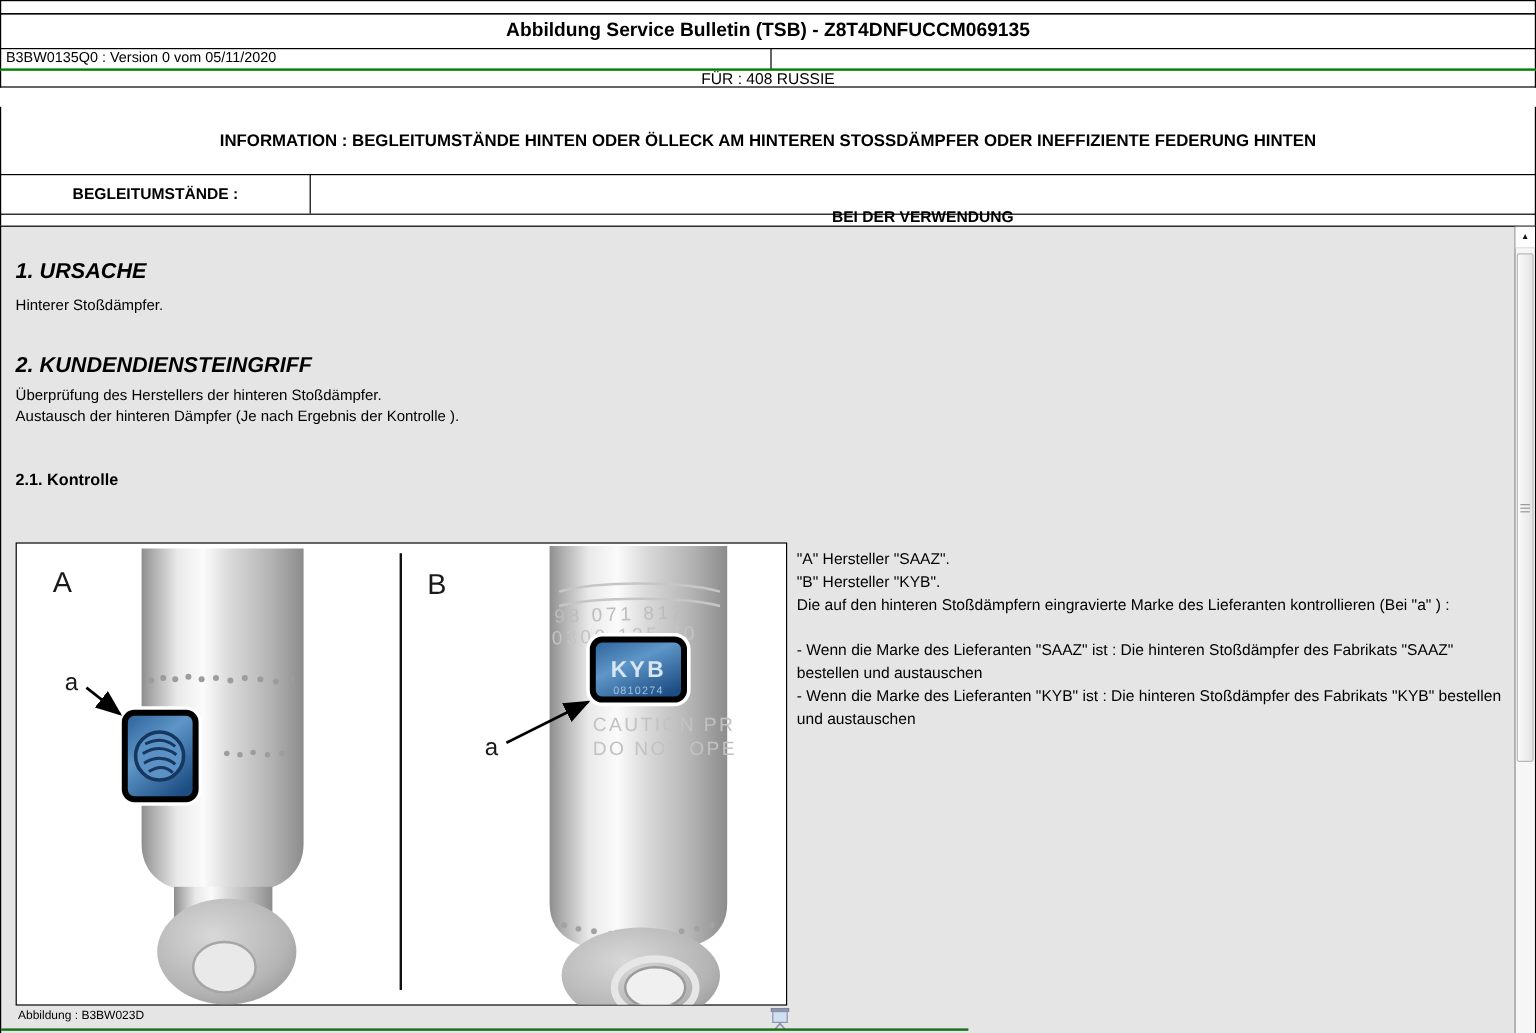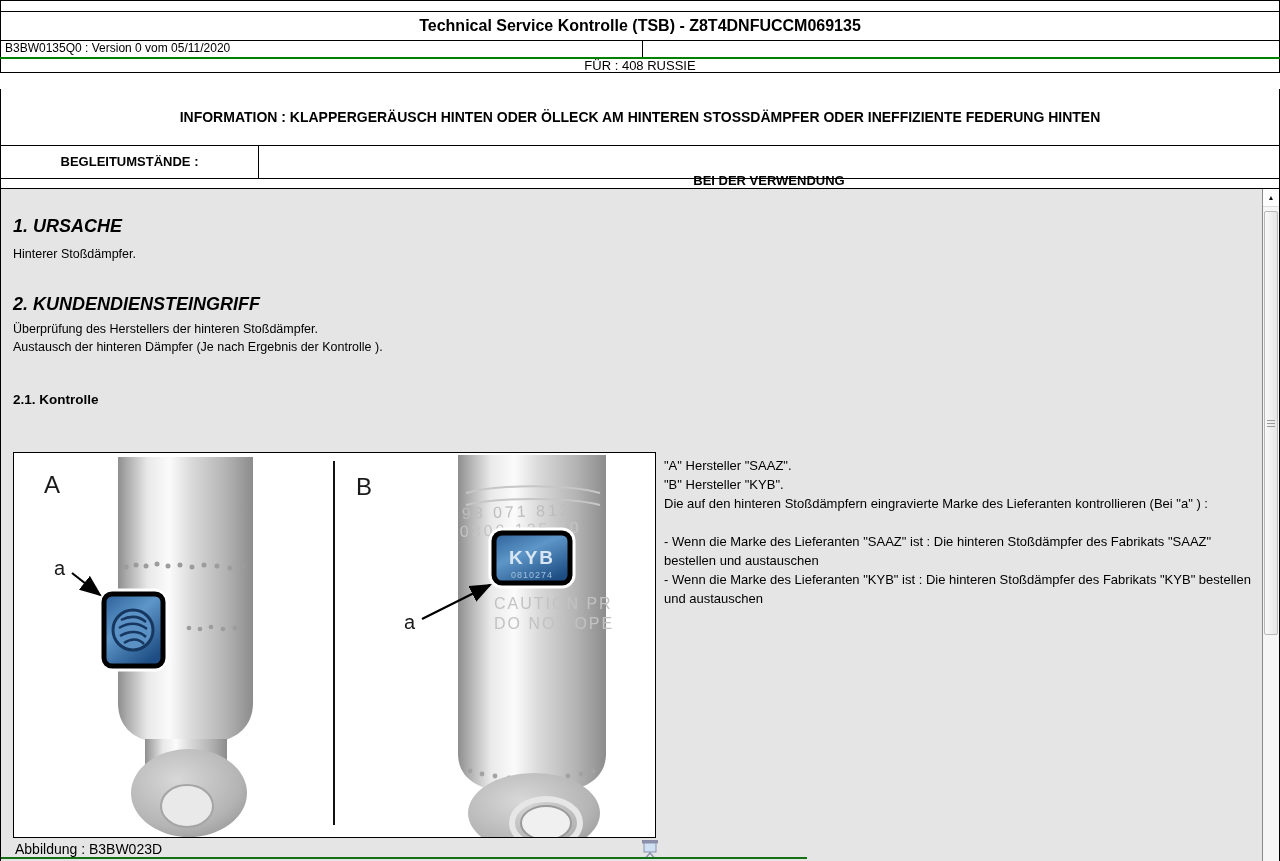--- a/index.html
+++ b/index.html
@@ -49,55 +49,55 @@
   #intervention-line1 { top:133px; left:12px; }
   #intervention-line2 { top:151px; left:12px; }
   #control-heading { top:203px; left:12px; font-size:13.5px; font-weight:bold; }
 
   #figure-frame { top:263px; left:12px; width:643px; height:386px; border:1px solid #000; background:#fff; }
 
   #instruction-text { top:267px; left:663px; width:592px; font-size:13px; line-height:19px; }
   #instruction-text p { margin:0; }
   .spacer-line { height:19px; }
 
-  #figure-caption { top:652px; left:14px; font-size:14px; }
+  #figure-caption { top:652px; left:14px; font-size:10px; }
   #figure-viewer-icon { top:651px; left:641px; width:16px; height:18px; cursor:pointer; }
   #bottom-rule { top:668px; left:0; width:806px; height:2px; background:#157015; }
 
   
   #scrollbar { top:0; right:0; width:17px; height:672px; background:#f6f6f6; border-left:1px solid #8a8a8a; }
   #scroll-up-btn { top:0; left:0; width:16px; height:18px; background:#fdfdfd; border-bottom:1px solid #dcdcdc;
                    display:flex; align-items:center; justify-content:center; font-size:7px; color:#111; cursor:pointer; }
   #scroll-thumb { top:22px; left:1px; width:14px; height:424px; border:1px solid #b8b8b8; border-radius:2px;
                   background:linear-gradient(90deg,#fafafa,#e4e4e4); cursor:pointer;
                   display:flex; flex-direction:column; align-items:center; justify-content:center; gap:2px; }
   .grip-line { width:8px; height:1px; background:#9a9a9a; }
 </style>
 </head>
 <body>
 
 <div class="abs" id="top-strip"></div>
 
 <div class="abs" id="title-row">
-  <span>Technical Service Kontrolle (TSB) - Z8T4DNFUCCM069135</span>
+  <span>Abbildung Service Bulletin (TSB) - Z8T4DNFUCCM069135</span>
 </div>
 
 <div class="abs" id="version-row">
   <span>B3BW0135Q0 : Version 0 vom 05/11/2020</span>
   <div class="abs" id="version-divider"></div>
 </div>
 
 <div class="abs" id="green-rule"></div>
 
 <div class="abs" id="fuer-row">
   <span>FÜR : 408 RUSSIE</span>
 </div>
 
 <div class="abs tbl-row" id="row-complaint">
-  <div class="tbl-value">INFORMATION : KLAPPERGERÄUSCH HINTEN ODER ÖLLECK AM HINTEREN STOSSDÄMPFER ODER INEFFIZIENTE FEDERUNG HINTEN</div>
+  <div class="tbl-value">INFORMATION : BEGLEITUMSTÄNDE HINTEN ODER ÖLLECK AM HINTEREN STOSSDÄMPFER ODER INEFFIZIENTE FEDERUNG HINTEN</div>
 </div>
 
 <div class="abs tbl-row" id="row-circumstance">
   <div class="tbl-label">BEGLEITUMSTÄNDE :</div>
   <div class="tbl-value">BEI DER VERWENDUNG</div>
 </div>
 
 <div class="abs" id="gap-strip"></div>
 
 <div class="abs" id="main-box">

